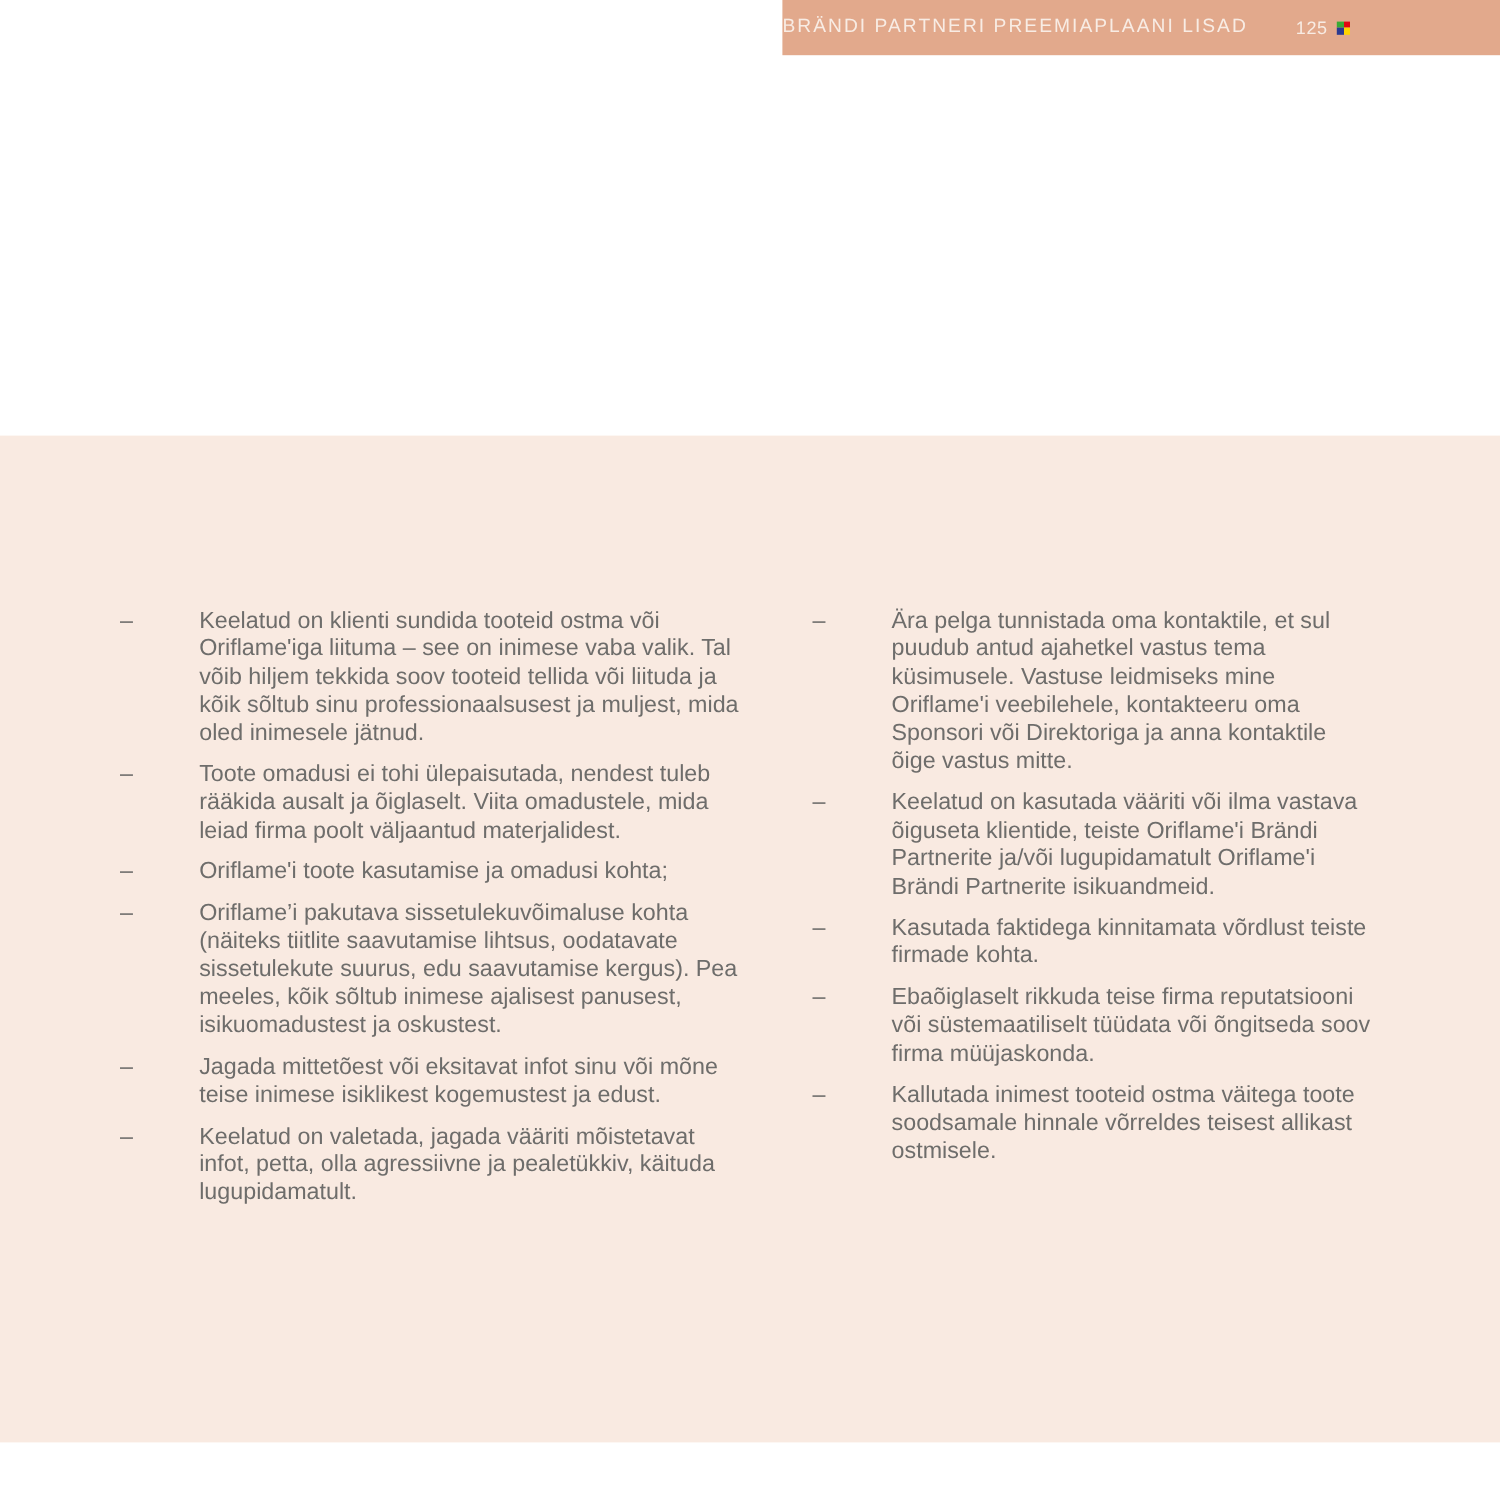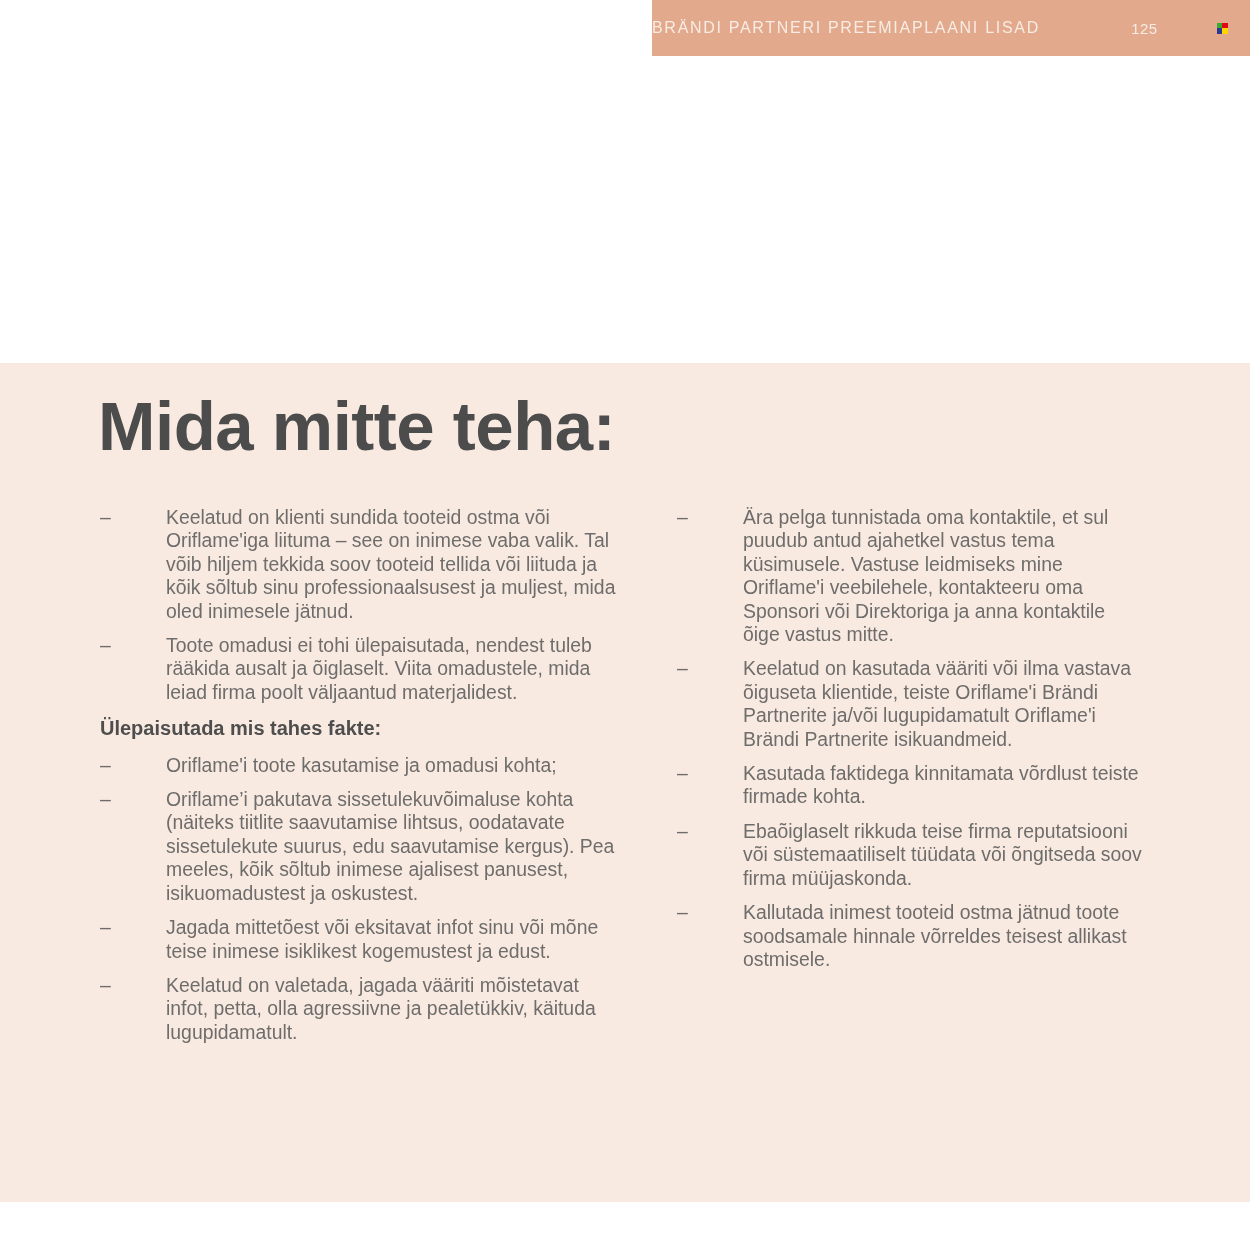--- a/index.html
+++ b/index.html
@@ -1,22 +1,22 @@
 <!DOCTYPE html>
 <html><head>
 <meta charset="utf-8">
 <style>
   * { margin:0; padding:0; box-sizing:border-box; }
   html,body { width:1250px; height:1250px; background:#ffffff; overflow:hidden;
               font-family:"Liberation Sans", sans-serif; }
   .page { position:relative; width:1250px; height:1250px; background:#ffffff; }
 
   
-  .header-bar { position:absolute; top:0; left:652px; right:0; height:56px;
-                display:flex; align-items:center; justify-content:space-between;
+  .header-bar { position:absolute; top:0; left:652px; right:0; height:46px;
+                display:flex; align-items:center; justify-content:flex-start;
                 padding-right:22px; }
   .header-title { color:#f8ece4; font-size:16px; letter-spacing:1.7px;
                   font-weight:normal; margin-right:40px; white-space:nowrap; }
   .page-num { color:#f8ece4; font-size:15px; letter-spacing:0.5px; margin-right:8px; }
   .logo-grid { width:11px; height:11px; display:grid;
                grid-template-columns:1fr 1fr; grid-template-rows:1fr 1fr; }
   .logo-grid span { display:block; }
 
   
   .band { position:absolute; top:363px; left:0; width:1250px; height:839px; }
@@ -47,39 +47,37 @@
     <span class="logo-grid">
       <span style="background-color: rgb(58, 170, 53);"></span>
       <span style="background-color: rgb(227, 6, 19);"></span>
       <span style="background-color: rgb(43, 58, 144);"></span>
       <span style="background-color: rgb(255, 213, 0);"></span>
     </span>
   </div>
 
   <div class="band" style="background-color: rgb(249, 234, 225);"></div>
 
-  <h1 class="page-title">Mida mitte teha:</h1>
 
   <div class="columns">
 
     <div class="col-left">
       <div class="bullets">
 
           <div class="bullet-item">
             <span class="dash">–</span>
             <span class="bullet-text">Keelatud on klienti sundida tooteid ostma või Oriflame'iga liituma – see on inimese vaba valik. Tal võib hiljem tekkida soov tooteid tellida või liituda ja kõik sõltub sinu professionaalsusest ja muljest, mida oled inimesele jätnud.</span>
           </div>
 
           <div class="bullet-item">
             <span class="dash">–</span>
             <span class="bullet-text">Toote omadusi ei tohi ülepaisutada, nendest tuleb rääkida ausalt ja õiglaselt. Viita omadustele, mida leiad firma poolt väljaantud materjalidest.</span>
           </div>
         </div>
 
-      <div class="subheading">Ülepaisutada mis tahes fakte:</div>
 
       <div class="bullets">
 
           <div class="bullet-item">
             <span class="dash">–</span>
             <span class="bullet-text">Oriflame'i toote kasutamise ja omadusi kohta;</span>
           </div>
 
           <div class="bullet-item">
             <span class="dash">–</span>
@@ -116,19 +114,19 @@
             <span class="bullet-text">Kasutada faktidega kinnitamata võrdlust teiste firmade kohta.</span>
           </div>
 
           <div class="bullet-item">
             <span class="dash">–</span>
             <span class="bullet-text">Ebaõiglaselt rikkuda teise firma reputatsiooni või süstemaatiliselt tüüdata või õngitseda soov firma müüjaskonda.</span>
           </div>
 
           <div class="bullet-item">
             <span class="dash">–</span>
-            <span class="bullet-text">Kallutada inimest tooteid ostma jätnud toote soodsamale hinnale võrreldes teisest allikast ostmisele.</span>
+            <span class="bullet-text">Kallutada inimest tooteid ostma väitega toote soodsamale hinnale võrreldes teisest allikast ostmisele.</span>
           </div>
         </div>
     </div>
 
   </div>
 </div>
 
 </body></html>

